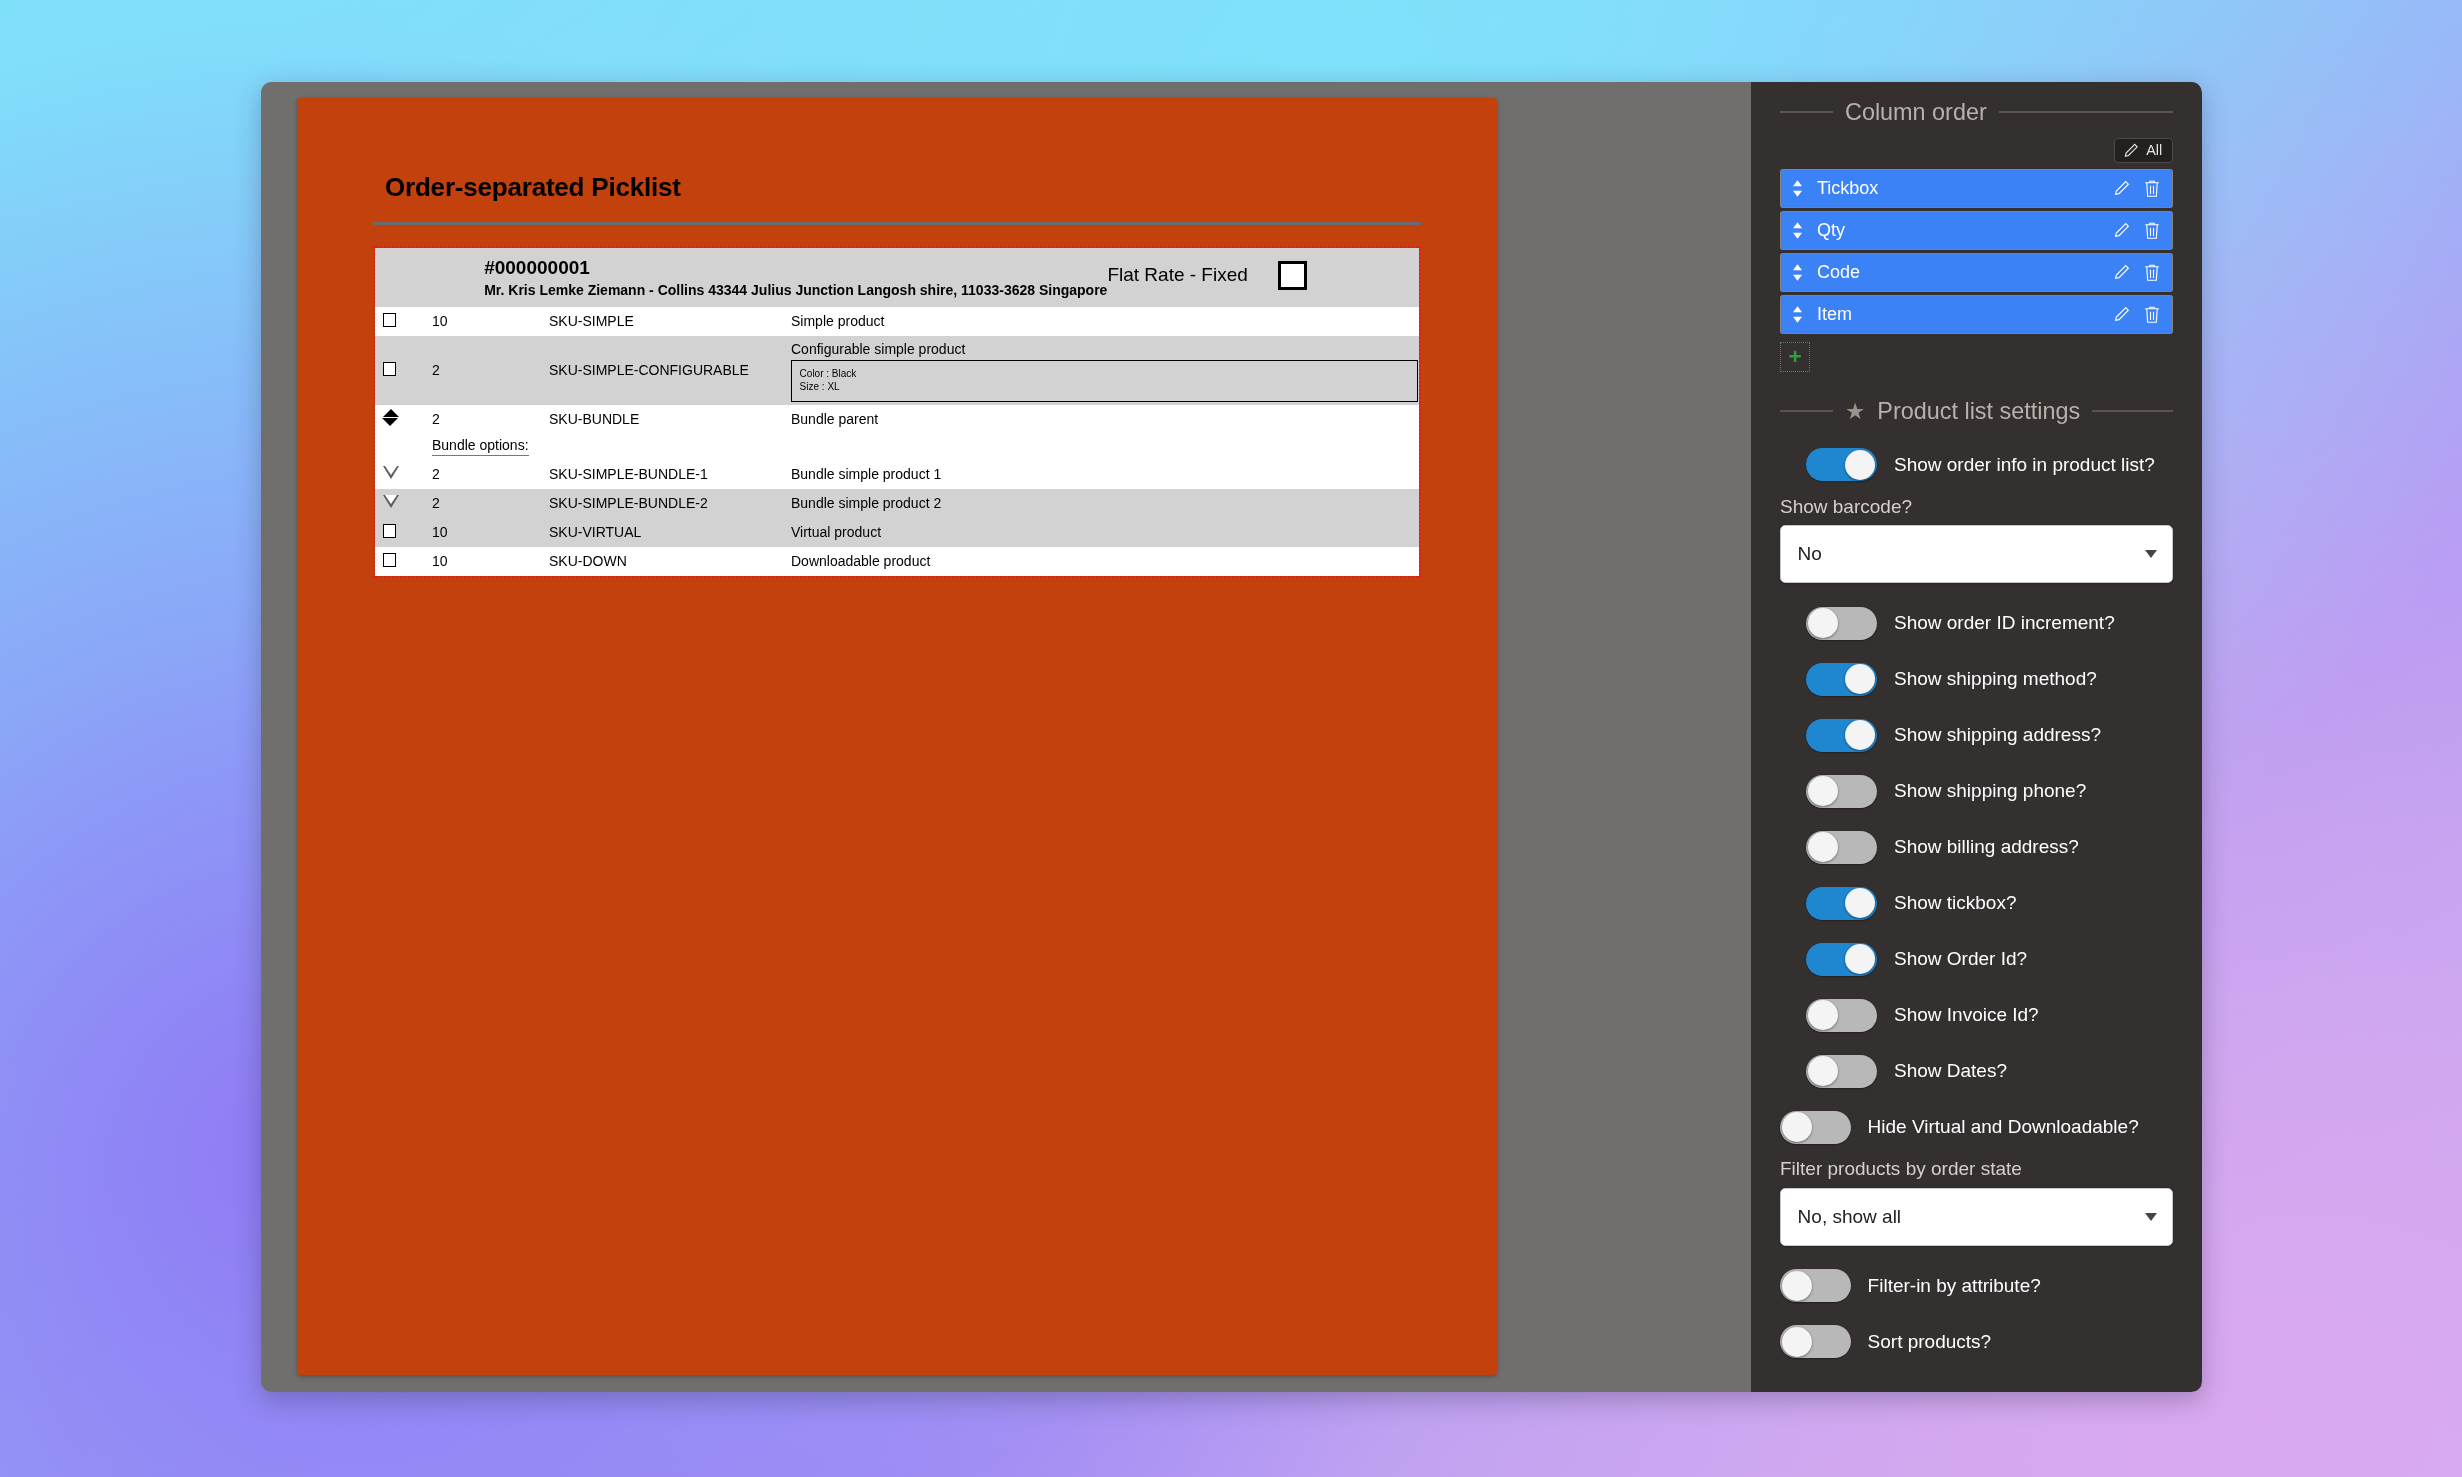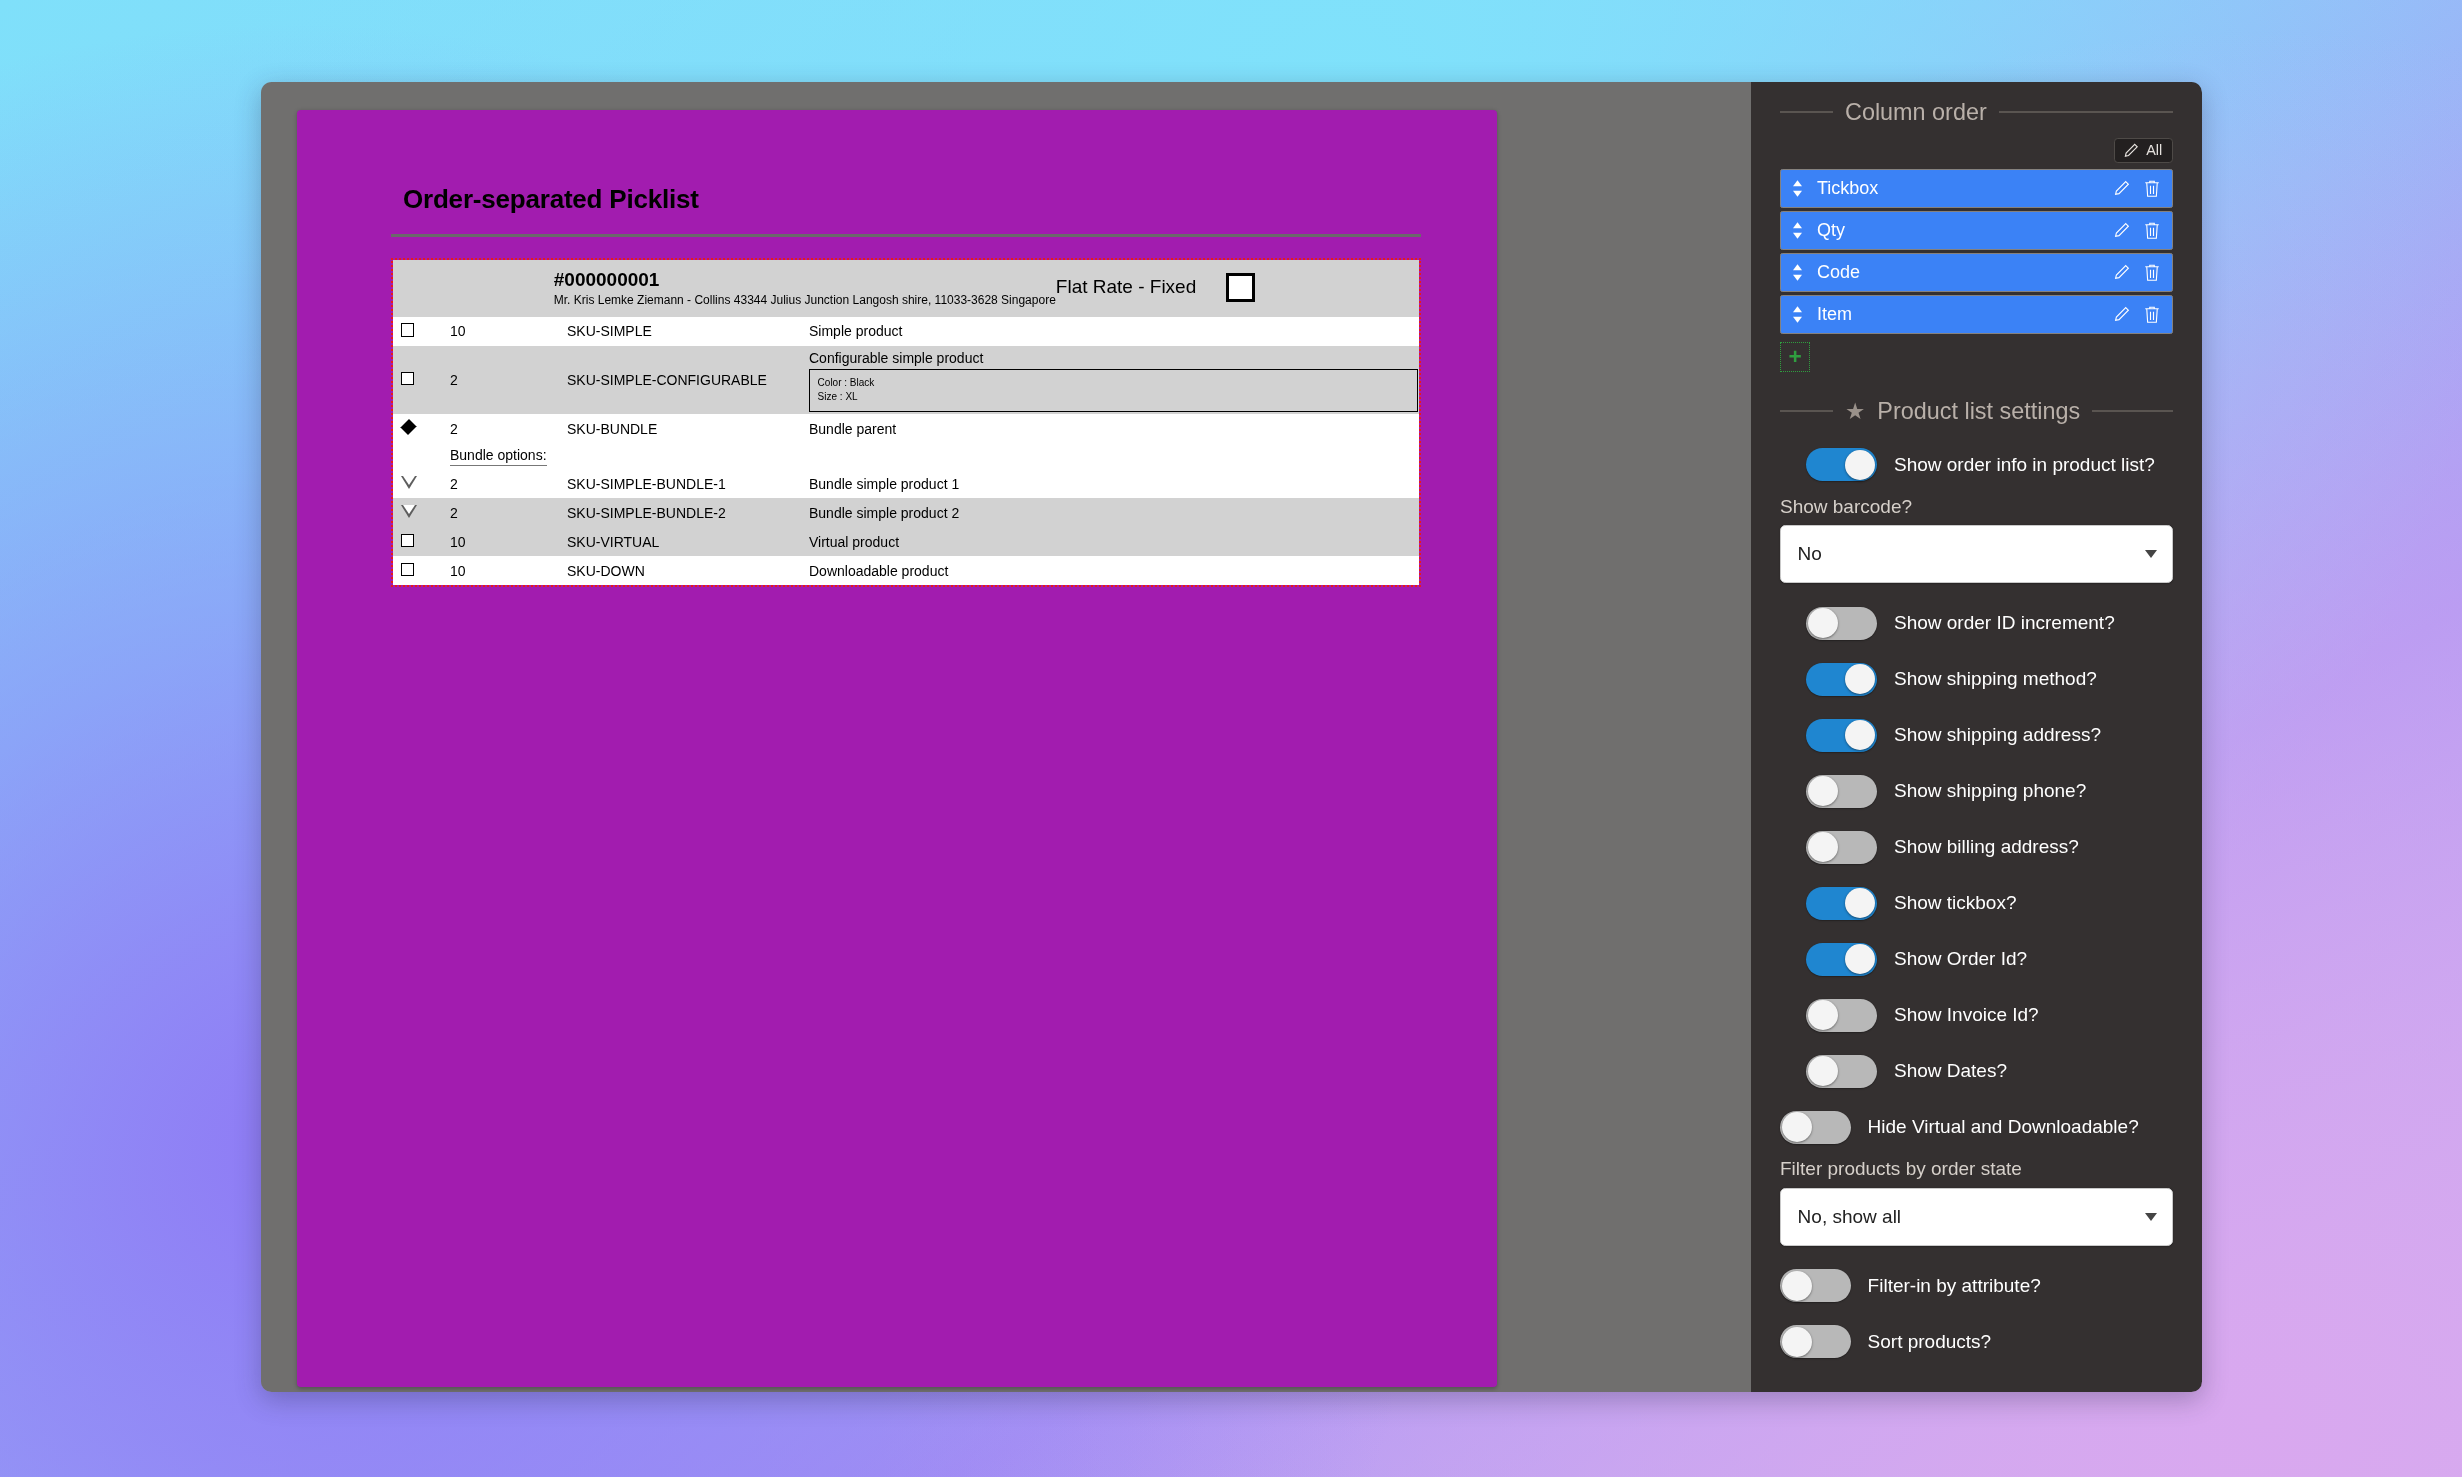--- a/index.html
+++ b/index.html
@@ -37,28 +37,27 @@
     height: 100%;
     background: #706f6e;
     position: relative;
     flex: 0 0 auto;
   }
 
   
   .doc-page {
     position: absolute;
     left: 36px;
-    top: 28px;
+    top: 16px;
     width: 1200px;
     height: 1277px;
-    background: #a21caf;
+    background: #c2410c;
     border-radius: 3.8px;
     box-shadow: 0 1.5px 4.5px rgba(0,0,0,0.25);
     overflow: hidden;
-    padding-left: 18px;
   }
 
   .doc-inner {
     padding: 0 76px;
     padding-top: 74px;
   }
 
   .doc-title {
     font-size: 26px;
     font-weight: bold;
@@ -92,24 +91,25 @@
 
   .order-id {
     font-size: 19px;
     font-weight: bold;
     color: #000;
     line-height: 1.12;
     margin-bottom: 3.8px;
   }
 
   .order-address {
-    font-size: 12px;
+    font-size: 14px;
     color: #000;
     line-height: 1.15;
     white-space: nowrap;
+    font-weight: bold;
   }
 
   .order-header-right {
     display: flex;
     align-items: center;
     gap: 30px;
     padding-top: 3.8px;
     padding-right: 3px;
   }
 

